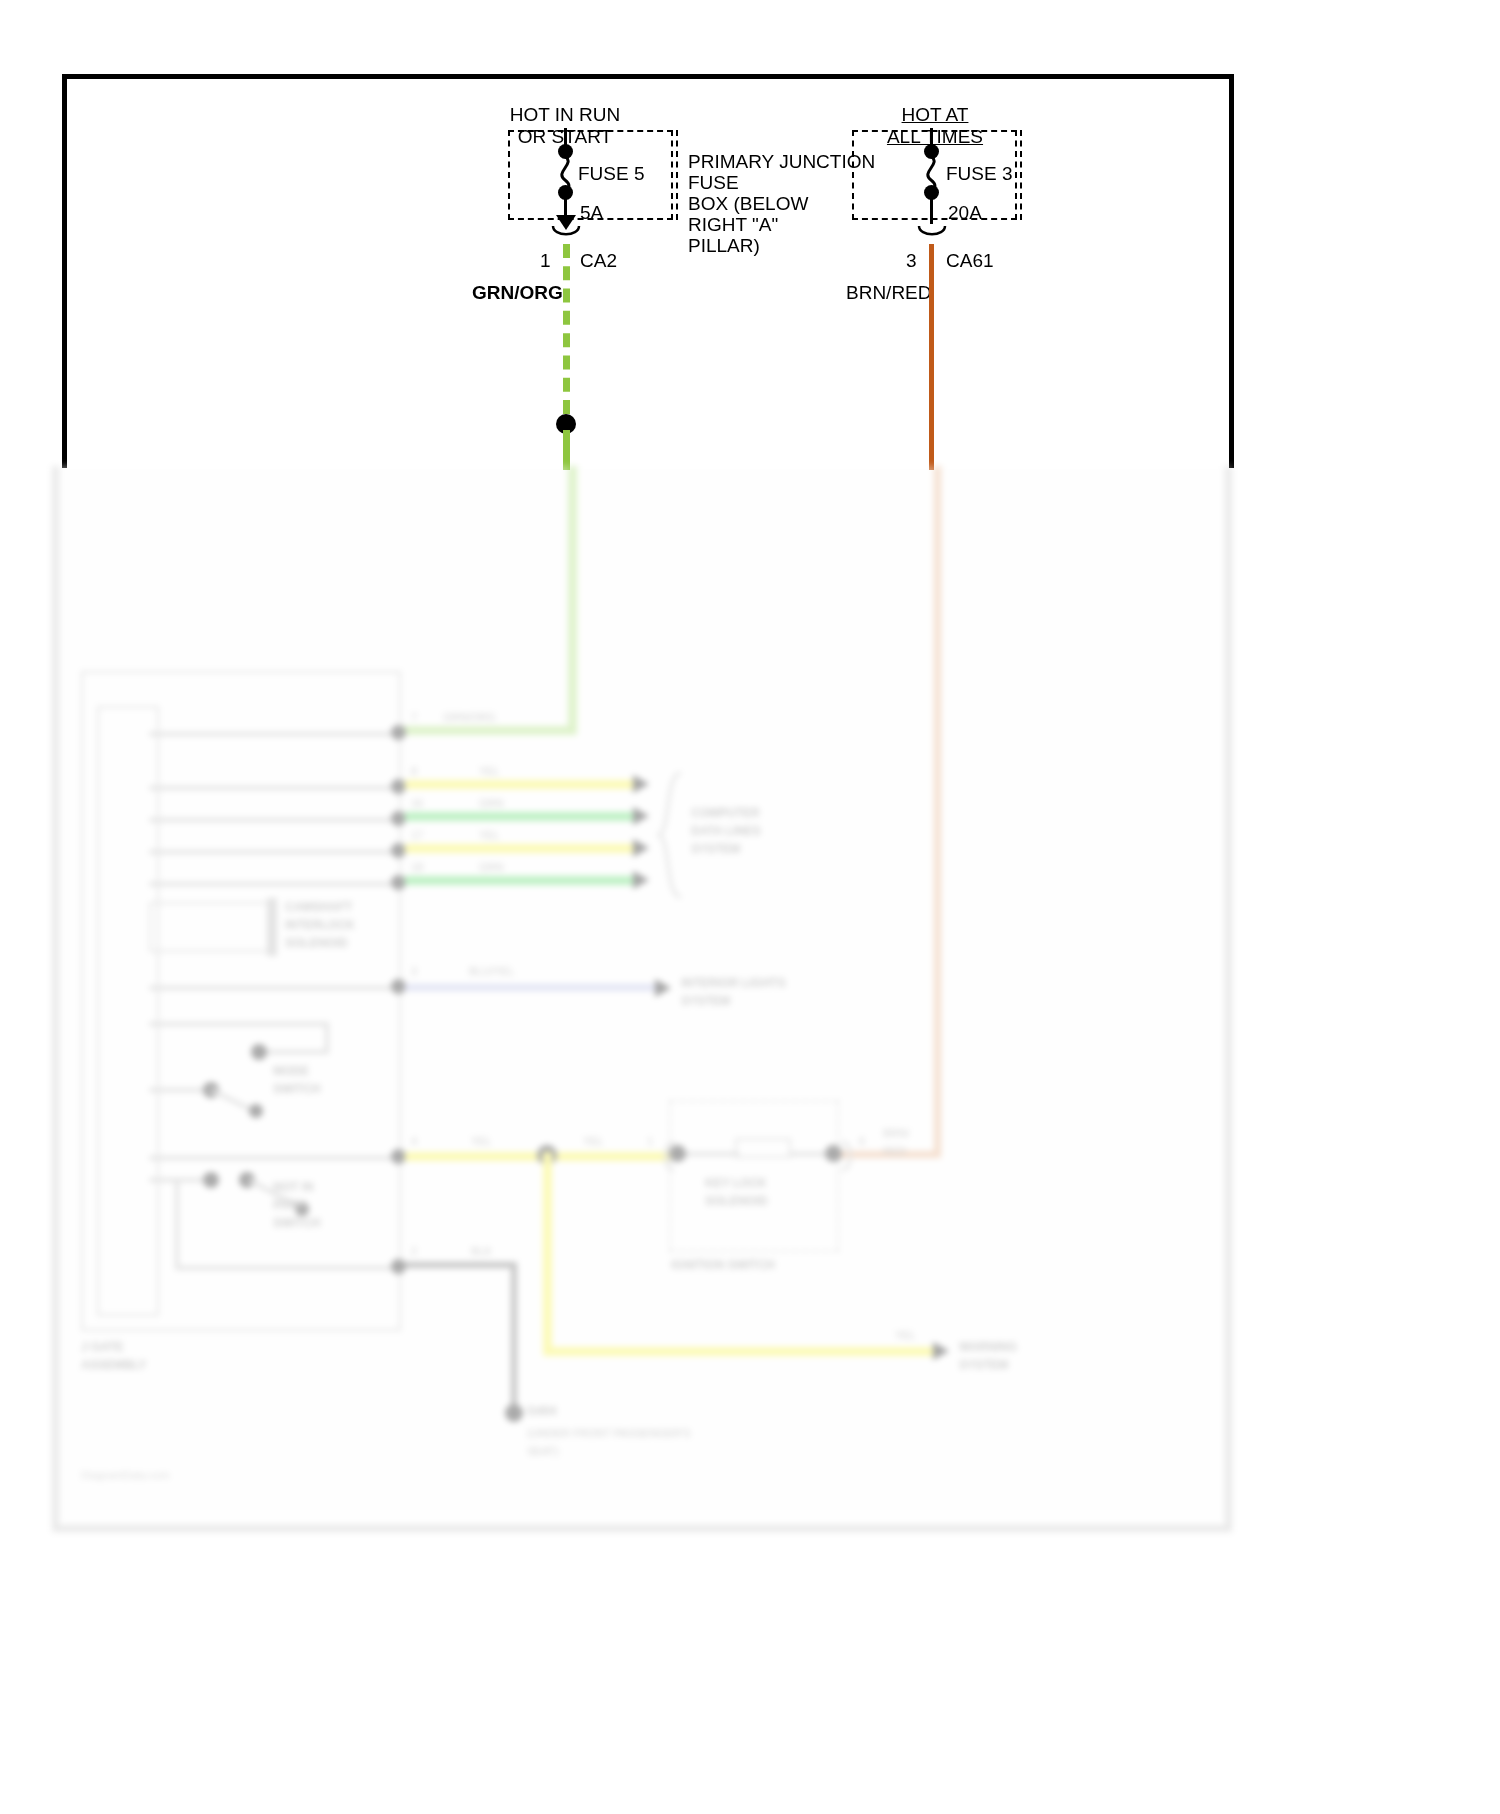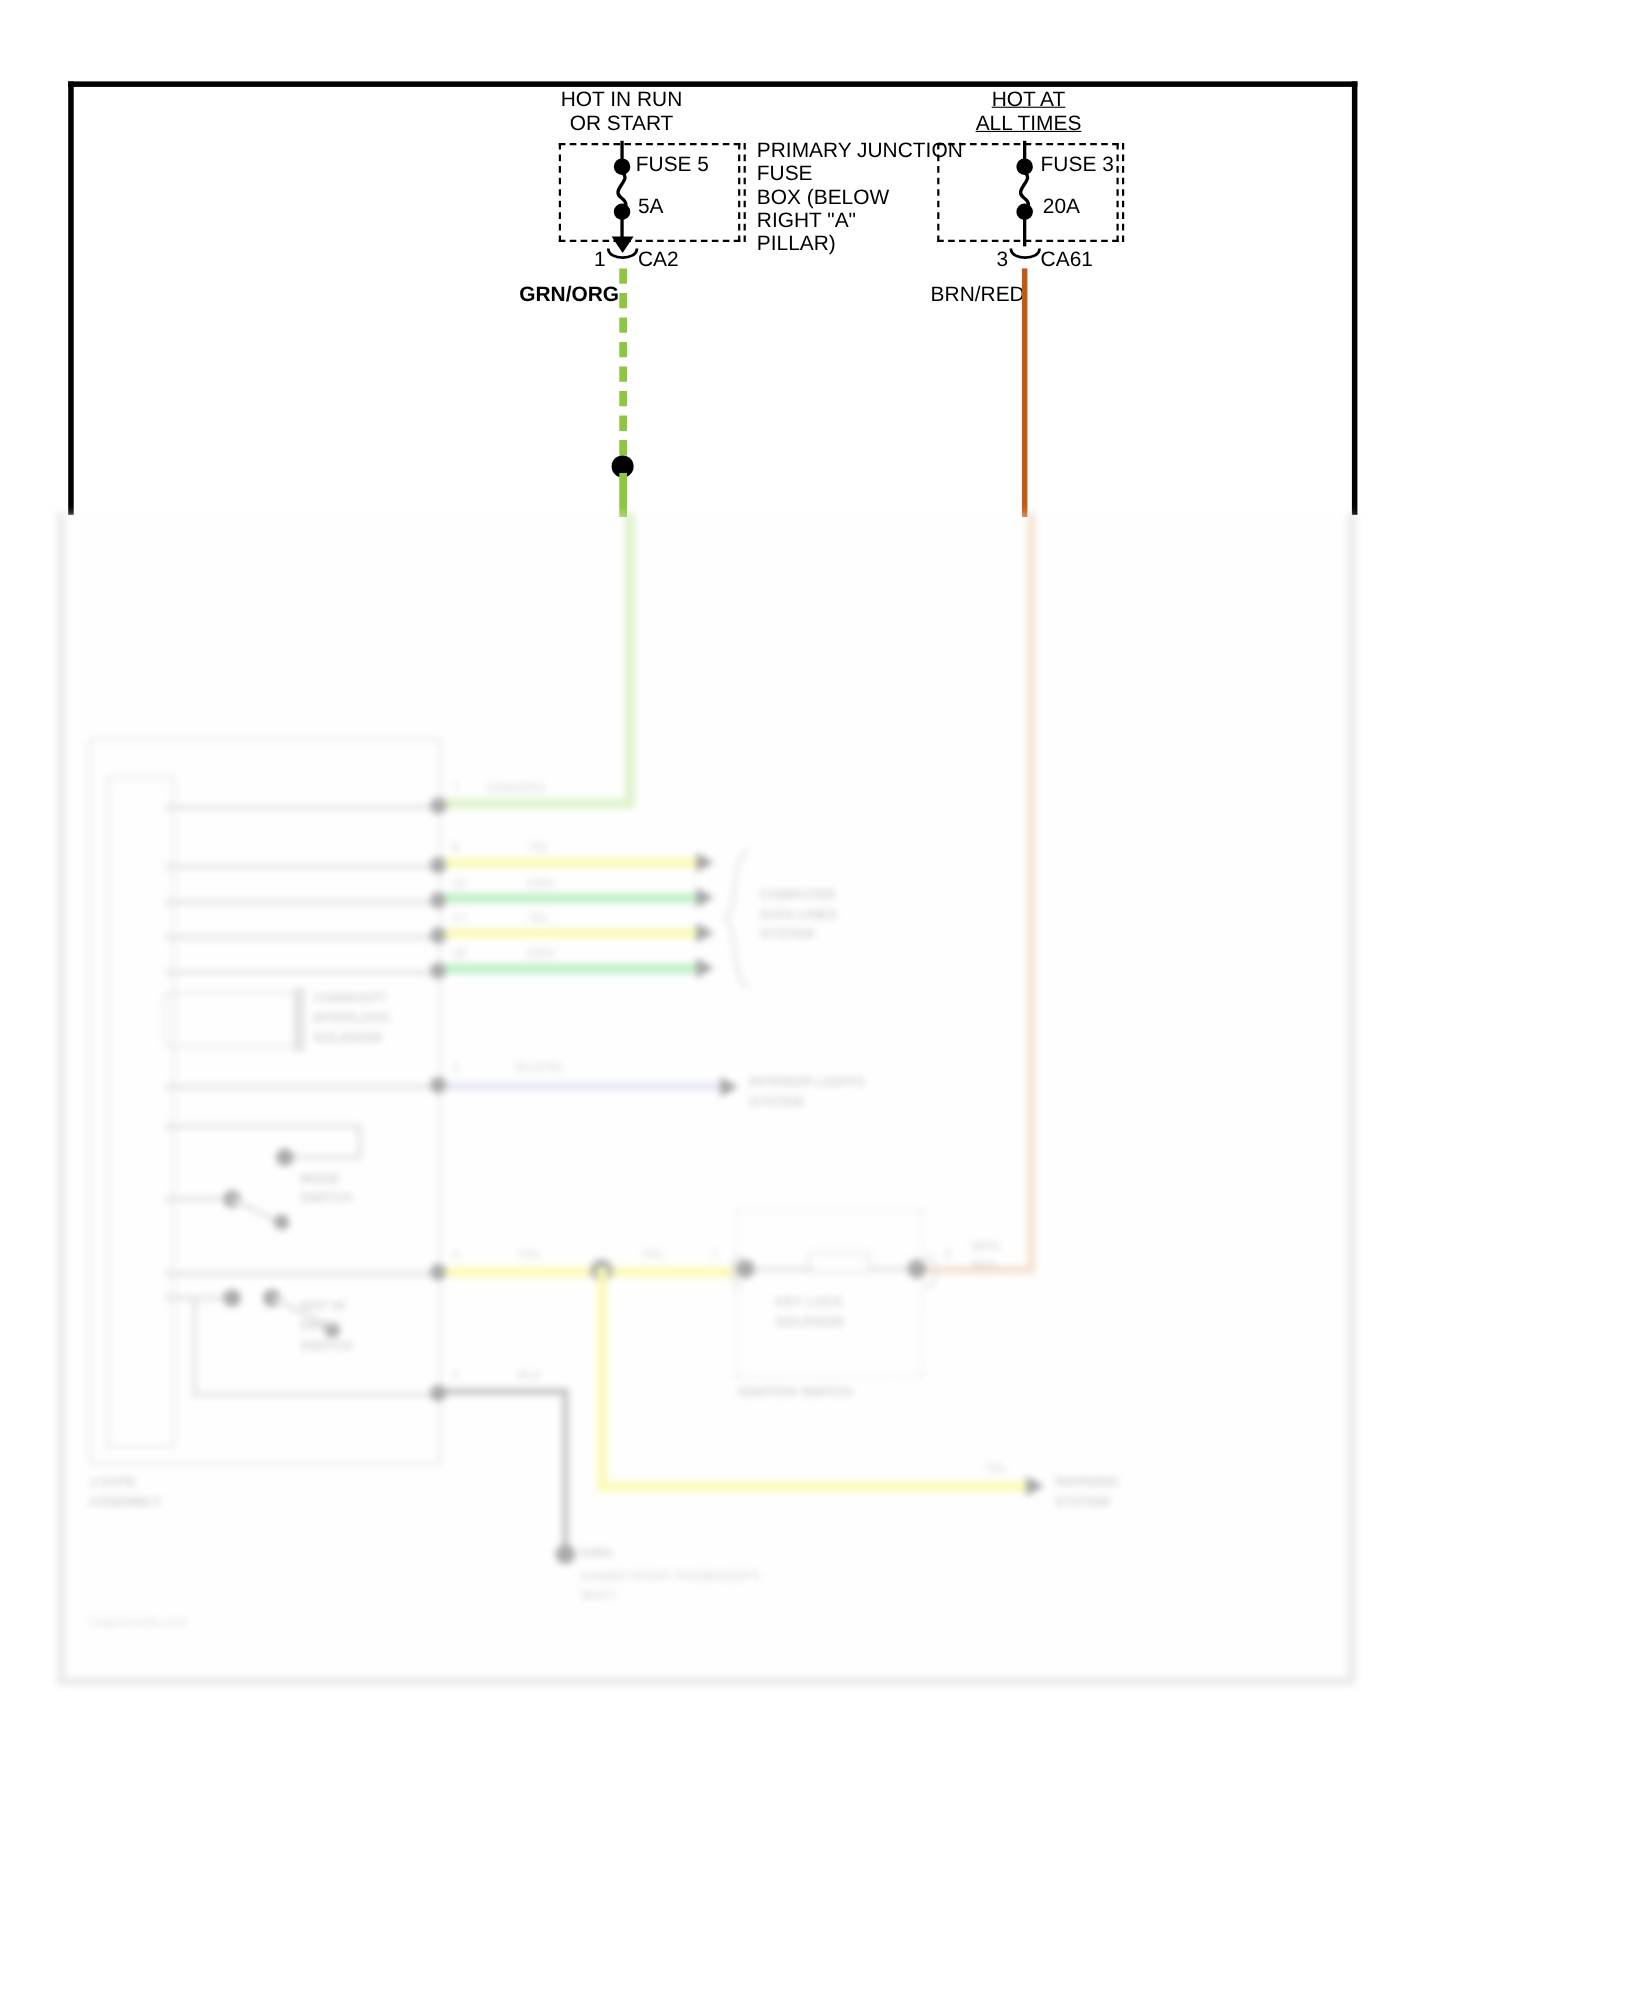--- a/index.html
+++ b/index.html
@@ -12,21 +12,21 @@
          box-sizing:border-box;}
 
   
   #blurlayer{position:absolute;left:52px;top:466px;width:1180px;height:1066px;
              background:#fdfdfd;
              border-left:7px solid #c9c9c9;border-right:7px solid #c9c9c9;border-bottom:7px solid #c9c9c9;
              box-sizing:border-box;
              filter:blur(3.4px) opacity(0.40);
              overflow:hidden;}
 
-  .txt{position:absolute;white-space:pre;color:#000;font-size:19px;line-height:22px;}
+  .txt{position:absolute;white-space:pre;color:#000;font-size:19px;line-height:22px;margin-top:24px;}
   .txt.c{text-align:center;}
   .ln{position:absolute;background:#000;}
 
   
   .fusebox{position:absolute;border:2.5px dashed #000;box-sizing:border-box;}
 
   
   .vbar{position:absolute;width:0;border-left:2.5px dashed #000;}
 
   .dot{position:absolute;border-radius:50%;background:#000;}

